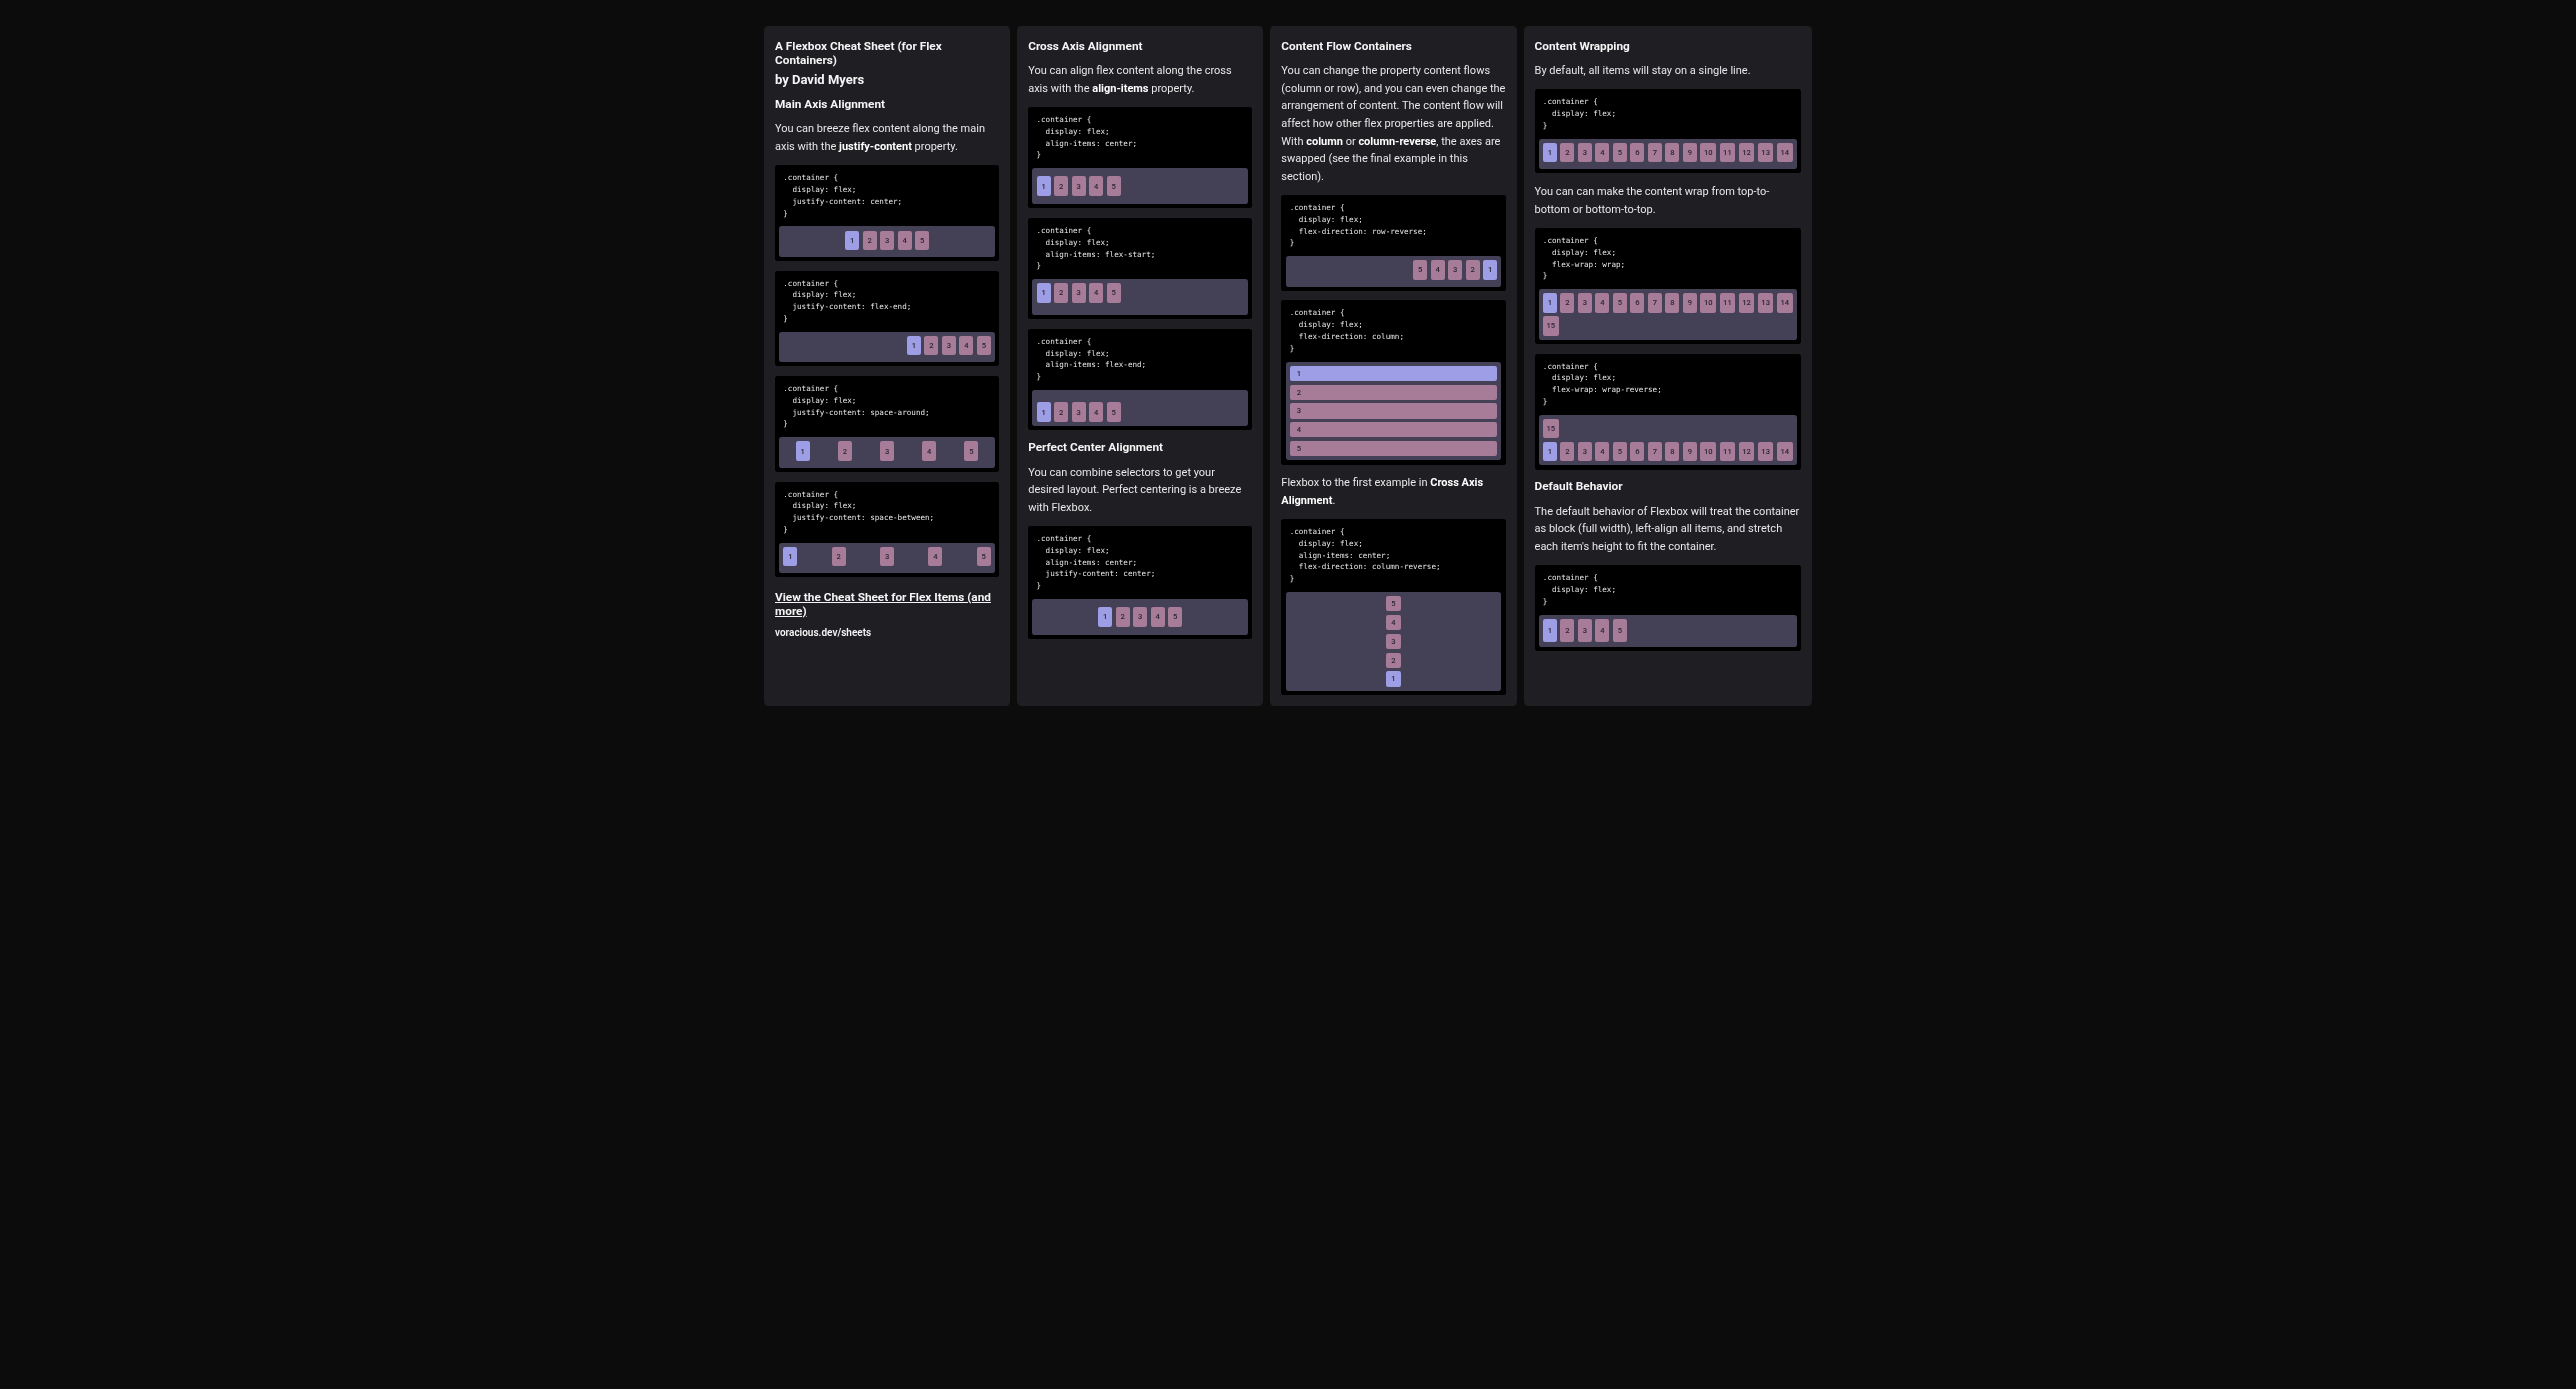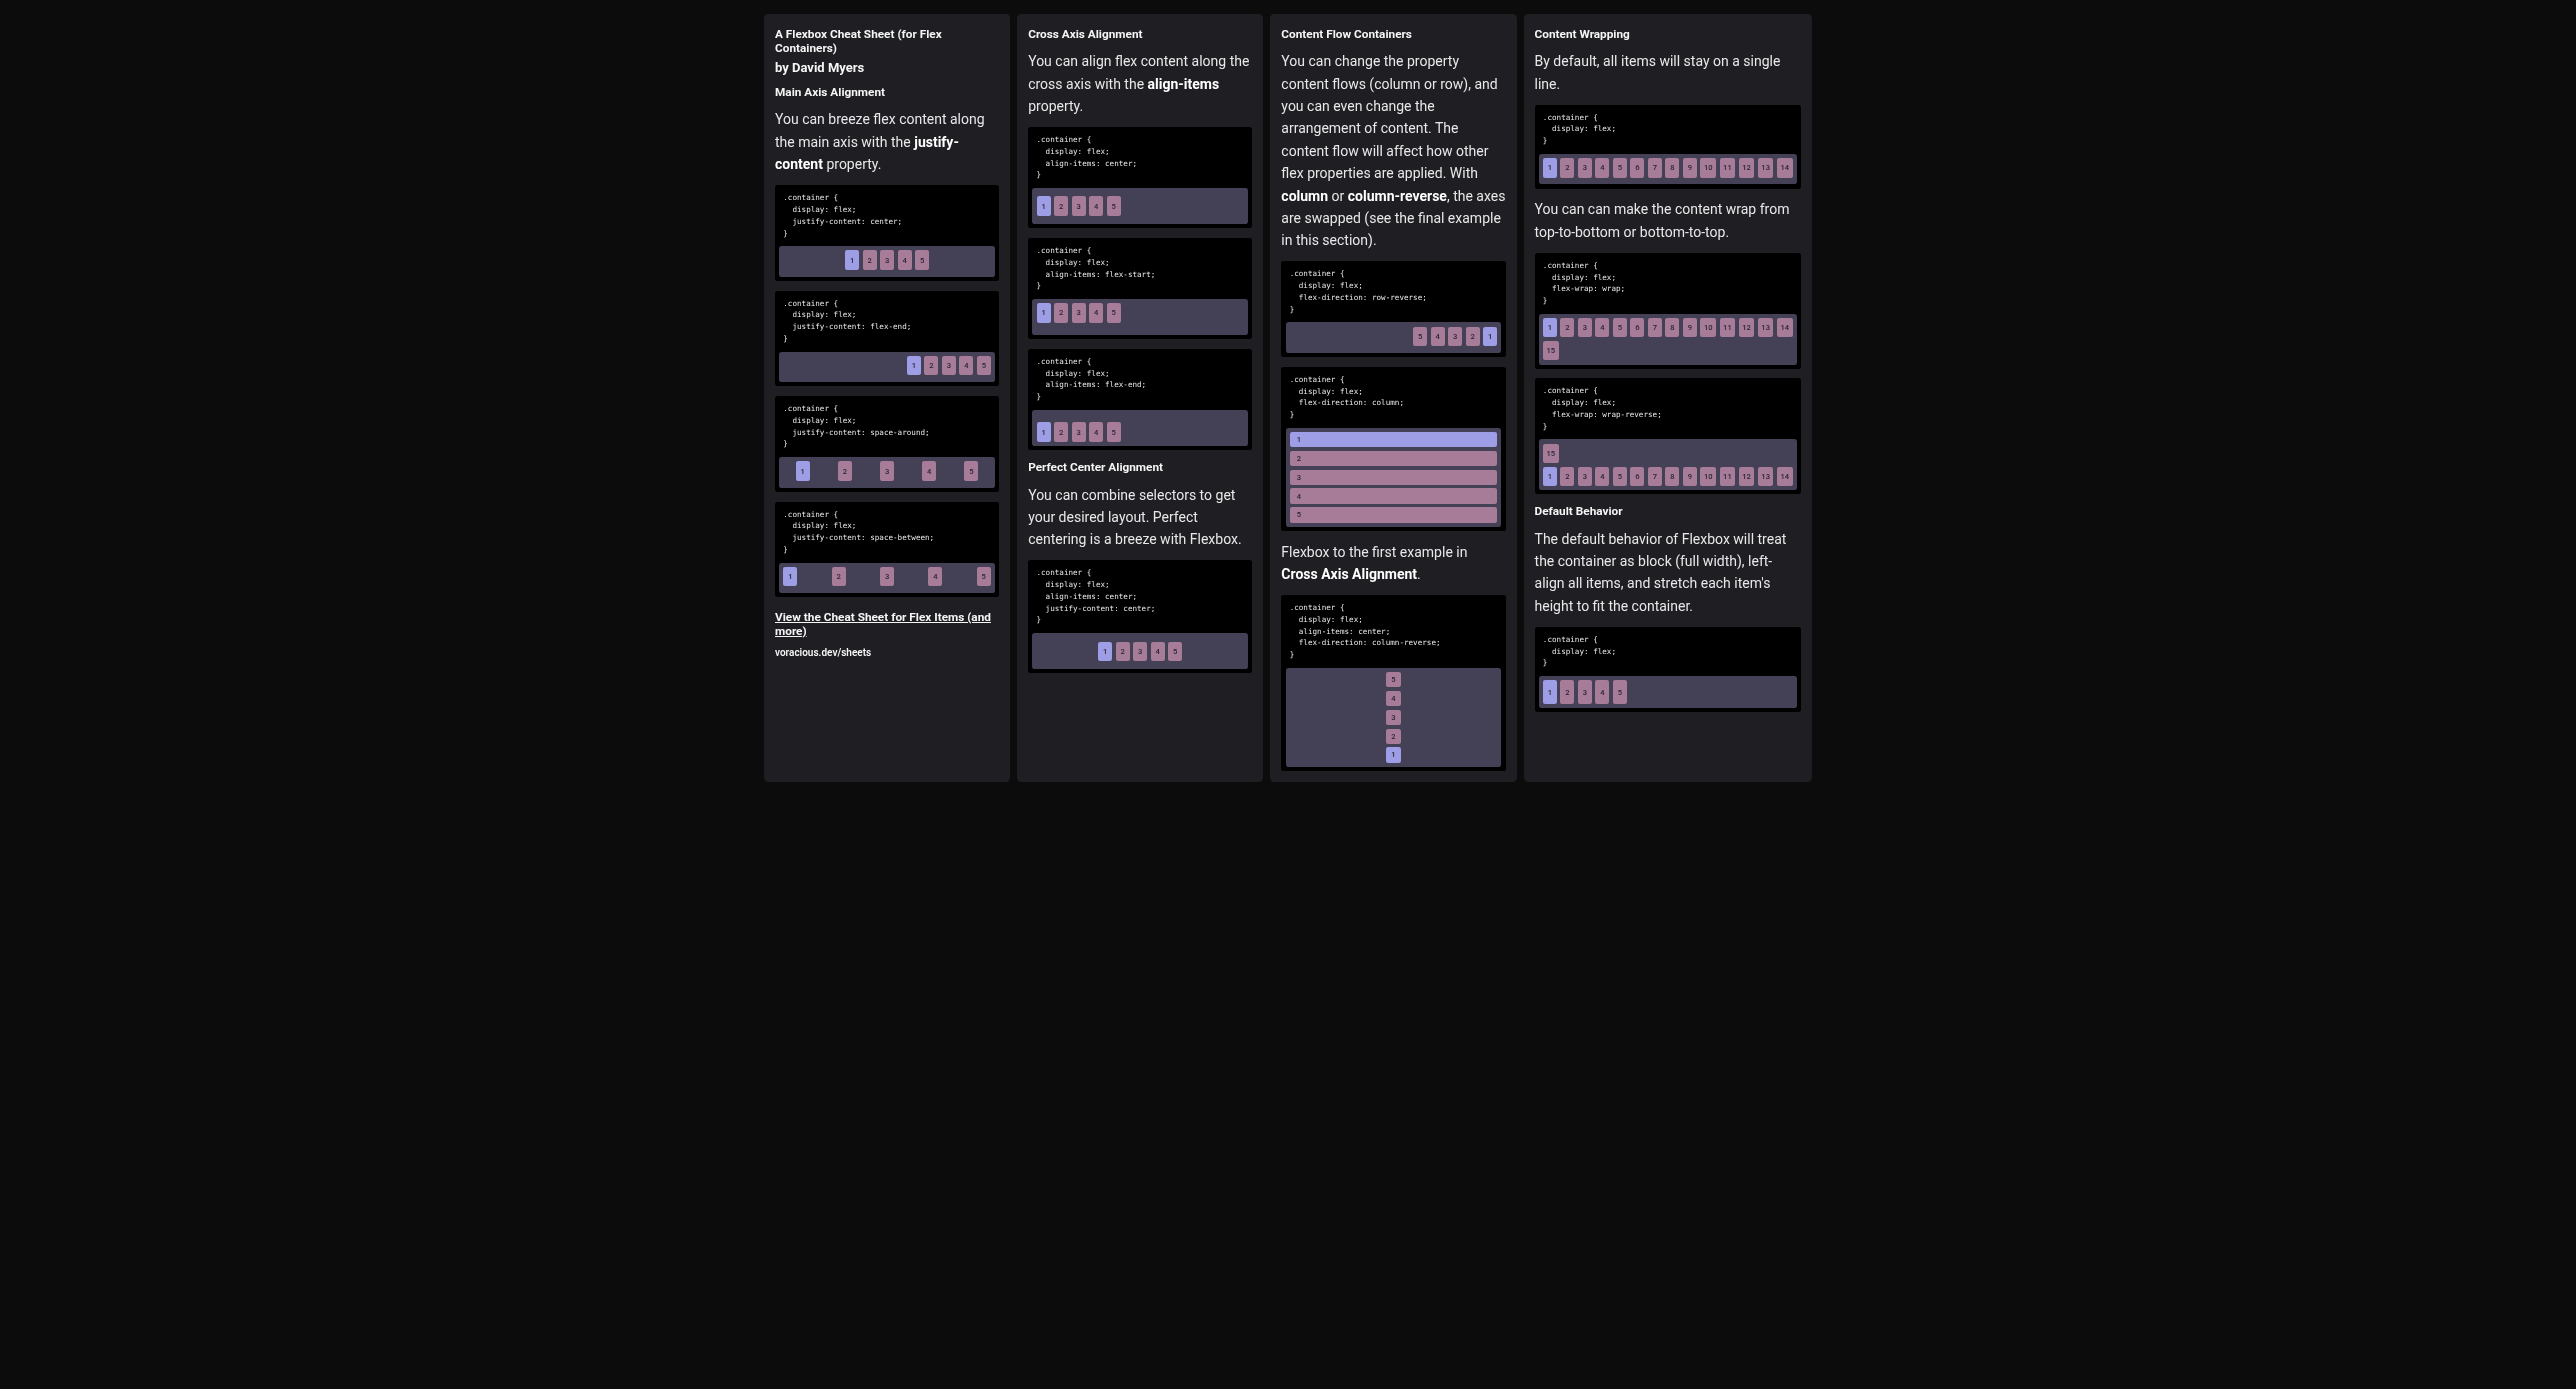--- a/index.html
+++ b/index.html
@@ -12,21 +12,21 @@
     color: #f5f5f5;
     font-family: -apple-system, BlinkMacSystemFont, "Segoe UI", Roboto, sans-serif;
     padding: 14px;
     font-size: 9px;
   }
   .page {
     display: grid;
     grid-template-columns: repeat(4, 1fr);
     gap: 7px;
     max-width: 1048px;
-    margin: 0 auto;
+    margin: 12px auto;
   }
   .col {
     background: #1e1e23;
     border-radius: 4.2px;
     padding: 12.5px 11px 11px 11px;
     display: flex;
     flex-direction: column;
     gap: 9.7px;
   }
   h1 {
@@ -36,21 +36,21 @@
   .byline {
     font-size: 13px;
     font-weight: 700;
     margin-top: -4.2px;
   }
   h2 {
     font-size: 11.8px;
     font-weight: 700;
   }
   p {
-    font-size: 14px;
+    font-size: 11px;
     line-height: 1.6;
     color: #e8e8e8;
   }
   strong {
     font-weight: 700;
     color: #fff;
   }
   .example {
     background: #000000;
     border-radius: 2.8px;

